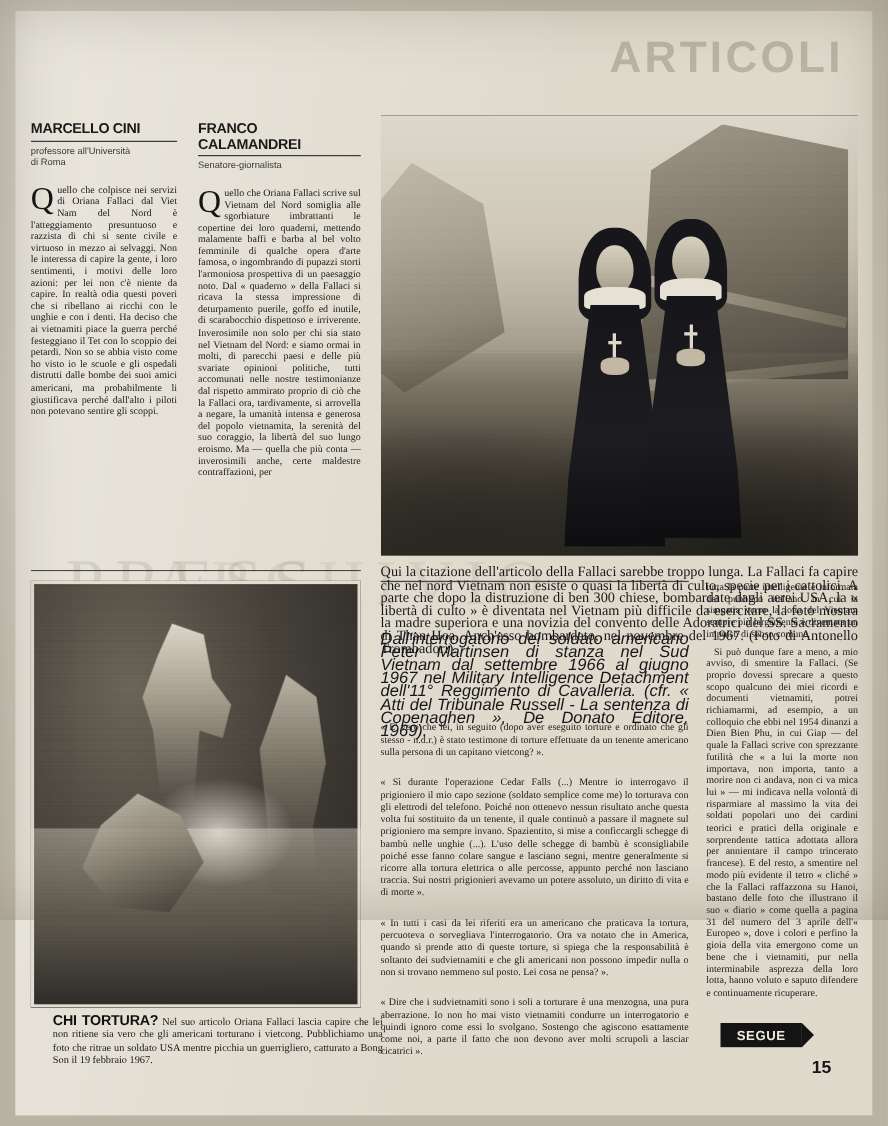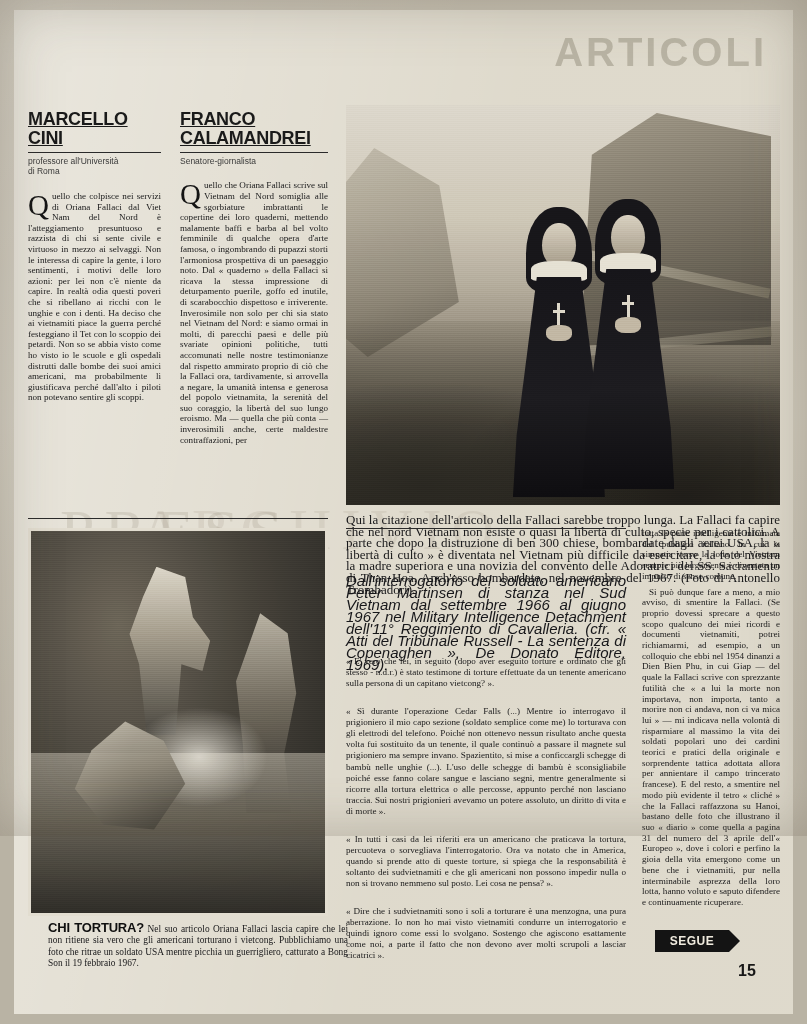--- a/index.html
+++ b/index.html
@@ -79,26 +79,25 @@
   .content {
     position: absolute;
     left: 28px;
     top: 110px;
     width: 752px;
     z-index: 10;
   }
   .author {
     font-family: "Liberation Sans", sans-serif;
     font-weight: bold;
-    font-size: 18px;
+    font-size: 13px;
     letter-spacing: -0.3px;
     color: #1a1a1a;
     text-transform: uppercase;
     line-height: 1.05;
-    text-decoration: underline;
   }
   .author-rule {
     border-bottom: 1.5px solid #2a2a2a;
     margin: 4px 0 3px 0;
     width: 100%;
   }
   .author-sub {
     font-size: 8.5px;
     color: #3a3a3a;
     line-height: 1.25;

